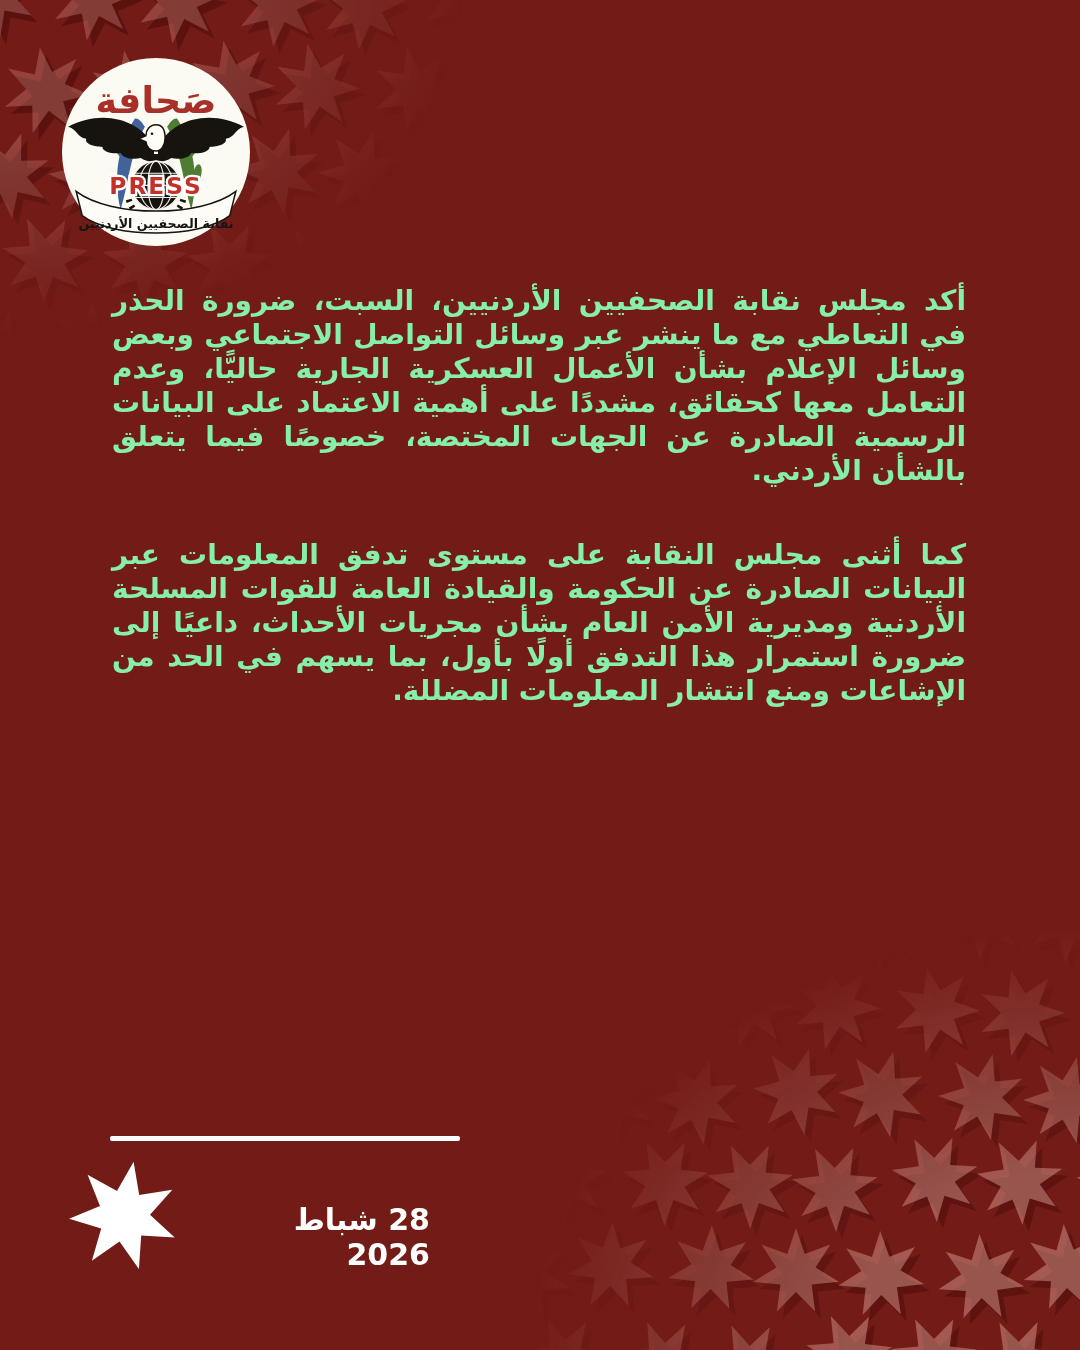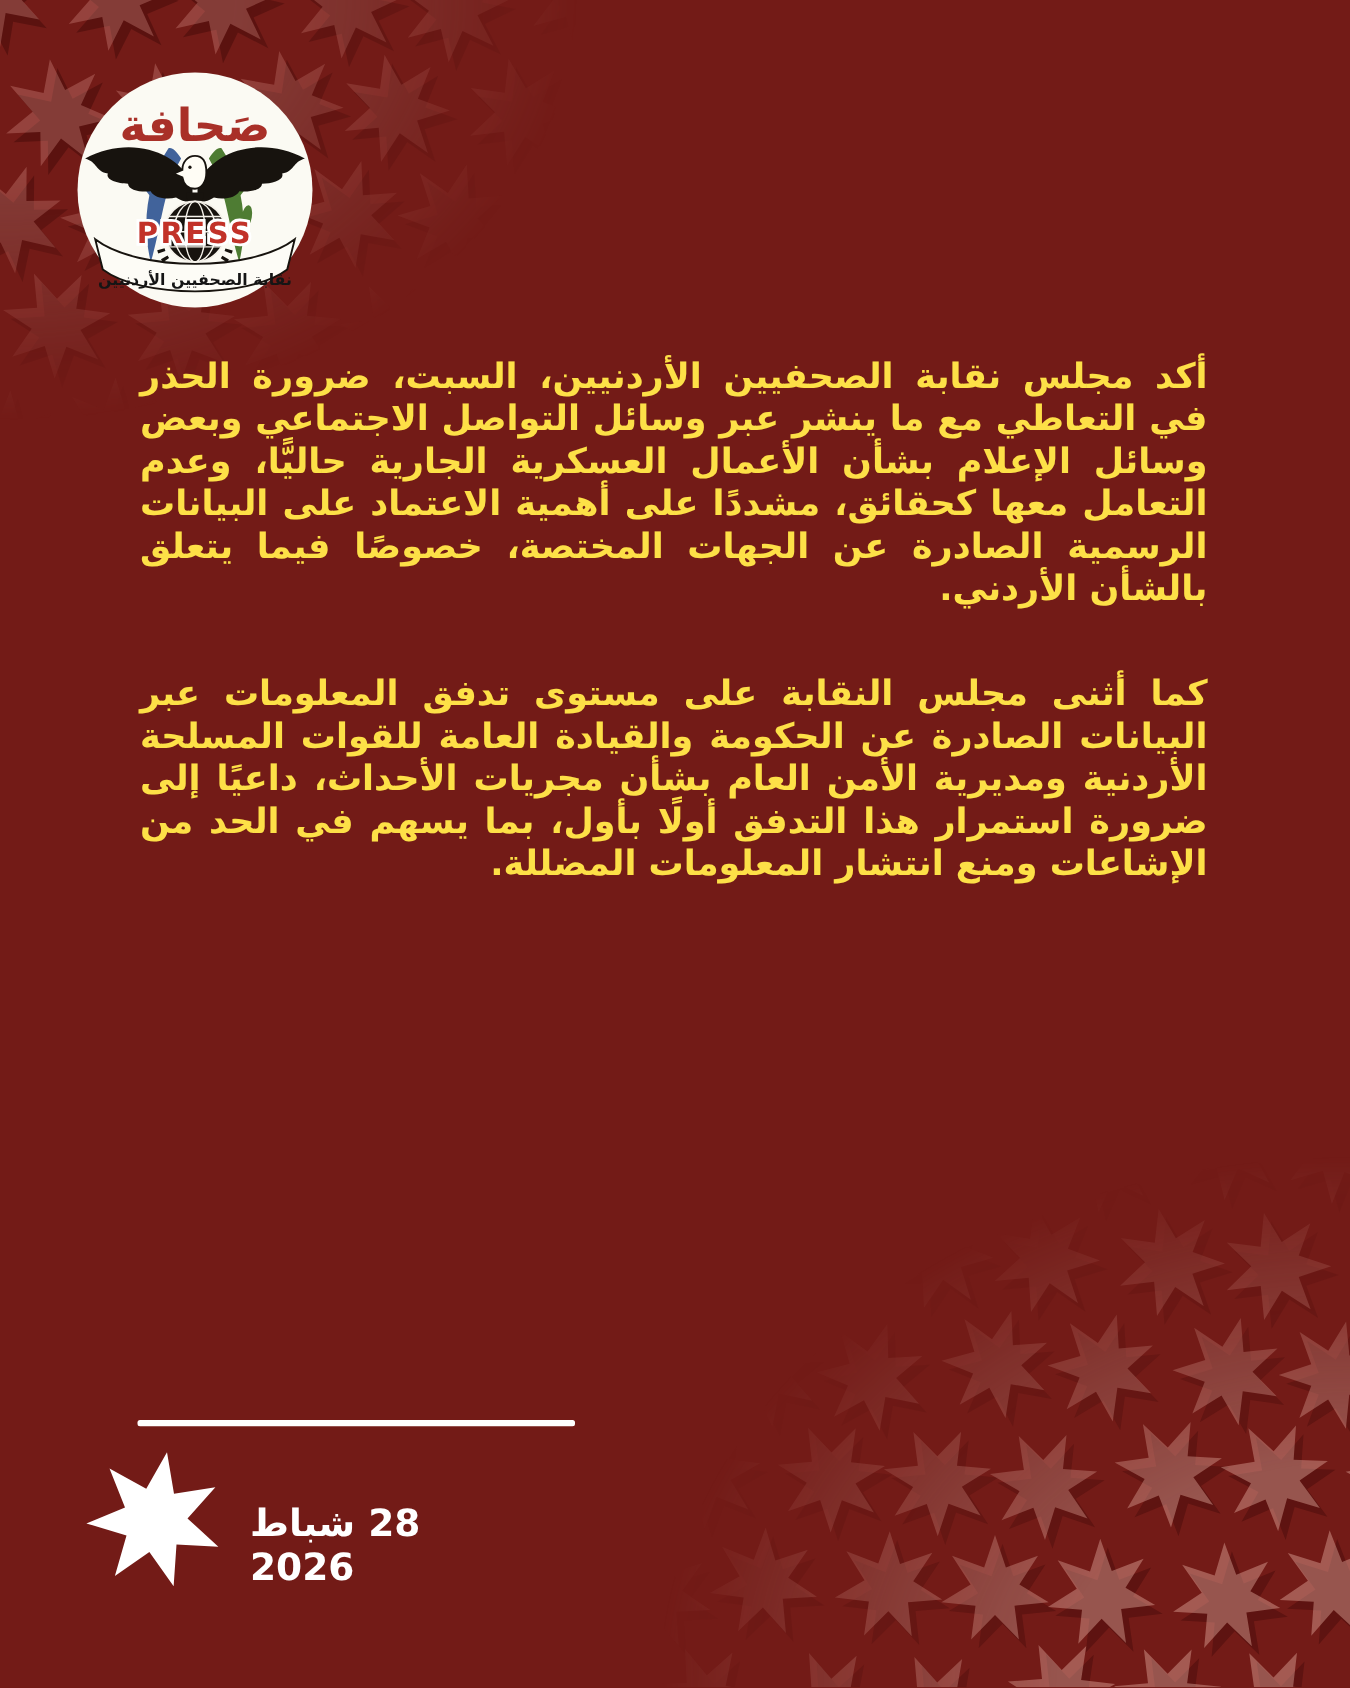--- a/index.html
+++ b/index.html
@@ -16,36 +16,36 @@
     mask-image:radial-gradient(ellipse 130% 130% at 0% 0%, #000 30%, transparent 74%);
   }
   #field-br{
     right:0;bottom:0;
     -webkit-mask-image:radial-gradient(ellipse 130% 130% at 100% 100%, #000 32%, transparent 76%);
     mask-image:radial-gradient(ellipse 130% 130% at 100% 100%, #000 32%, transparent 76%);
   }
   .logo{position:absolute;left:60px;top:56px;width:192px;height:192px;}
   .content{
     position:absolute;left:112px;right:114px;top:284px;
-    direction:rtl;color:#fde047;
+    direction:rtl;color:#86efac;
   }
   .content p{
     margin:0 0 50px 0;
     font-size:28px;font-weight:700;line-height:34px;
     text-align:justify;
   }
   .content p:last-child{margin-bottom:12px;}
   .divider{
     position:absolute;left:110px;top:1136px;width:350px;height:5px;
     background:#FFFFFF;border-radius:2px;
   }
   #footer-star{position:absolute;left:64px;top:1156px;}
   .date{
     position:absolute;left:200px;top:1202px;width:230px;
-    direction:rtl;text-align:left;
+    direction:rtl;text-align:right;
     color:#FFFFFF;font-size:30px;font-weight:700;
   }
   .logo-title{font-weight:700;}
 </style>
 </head>
 <body>
 
 <div class="poster">
 
   <svg id="field-tl" class="star-field" width="480" height="350">

